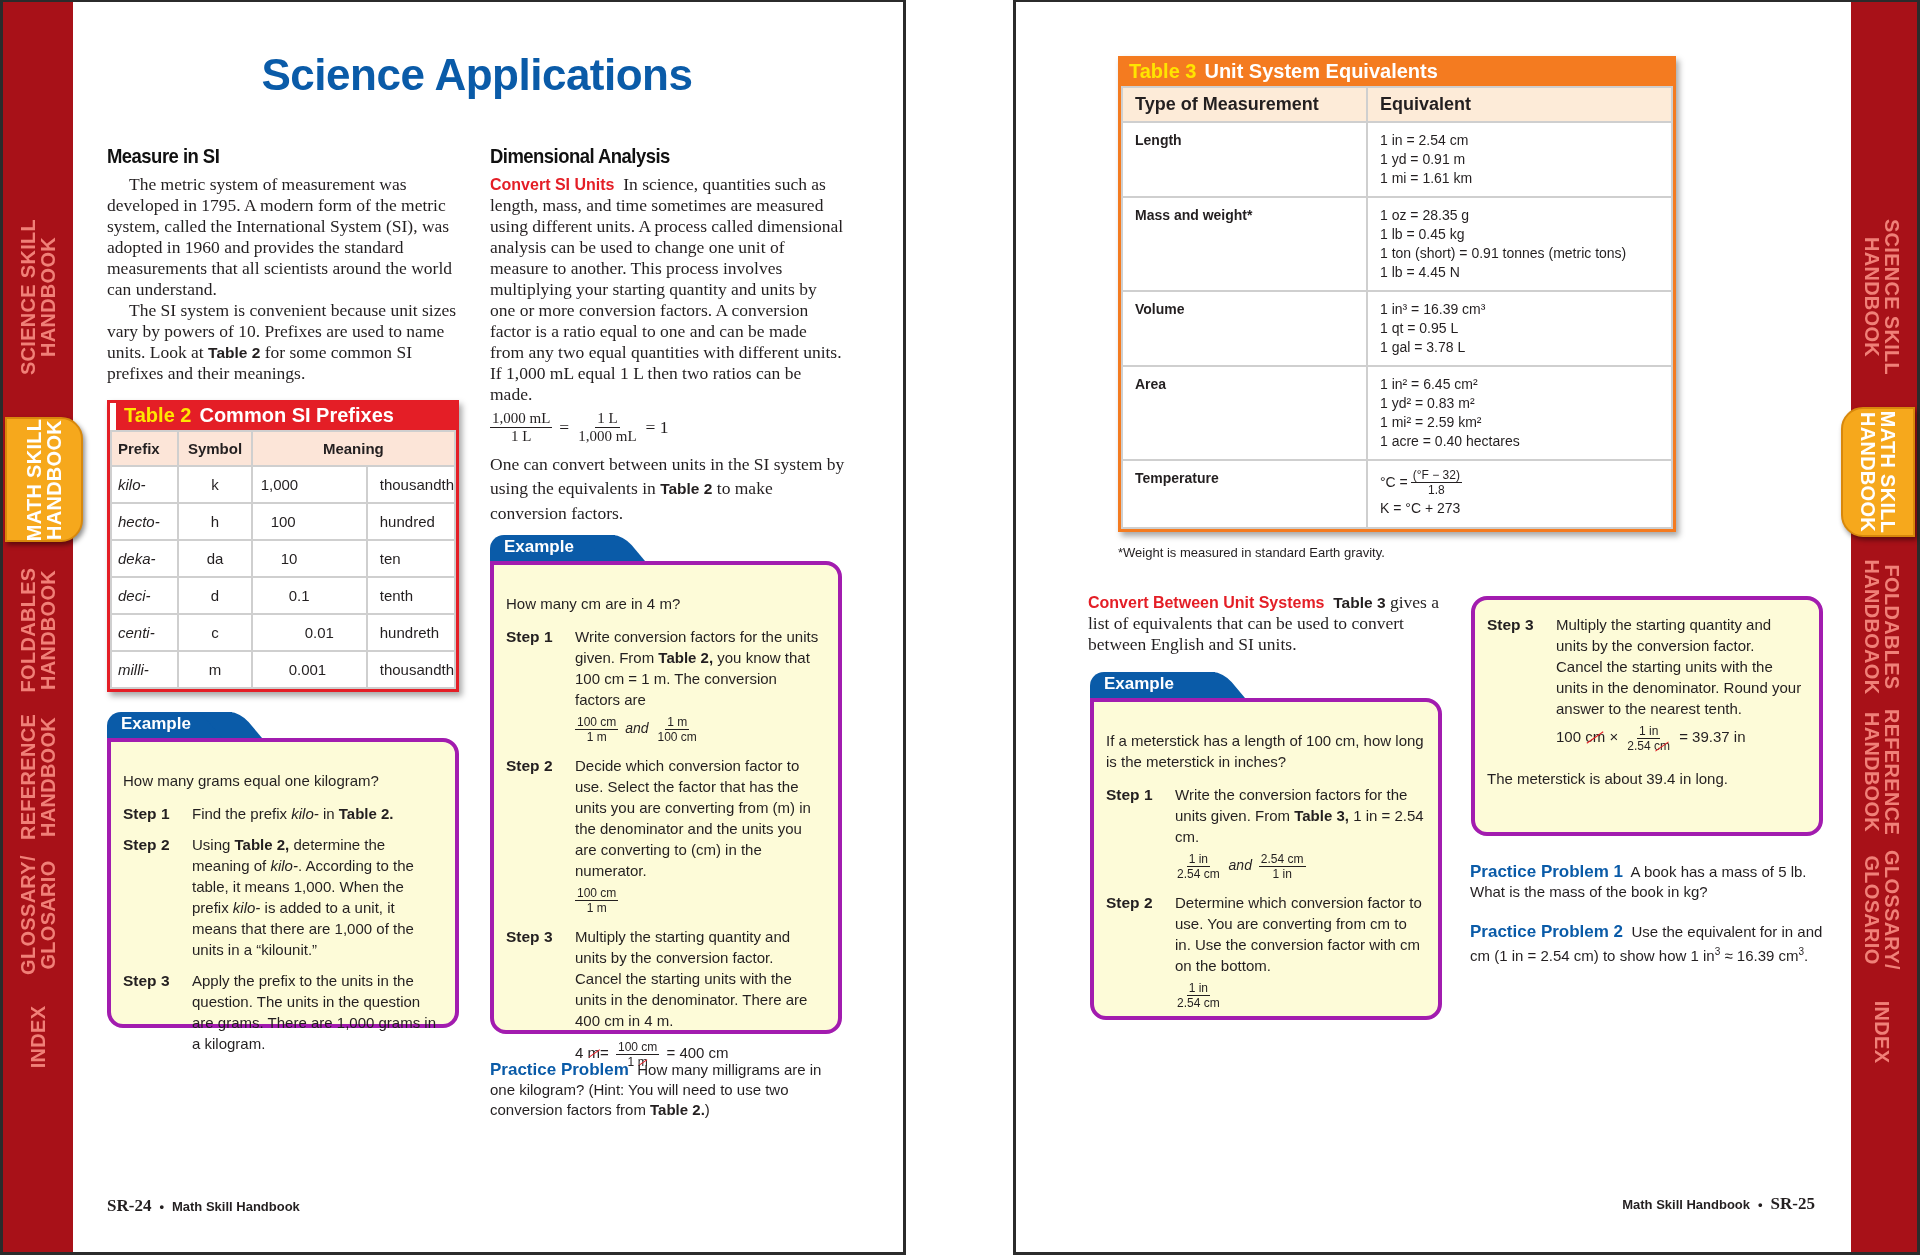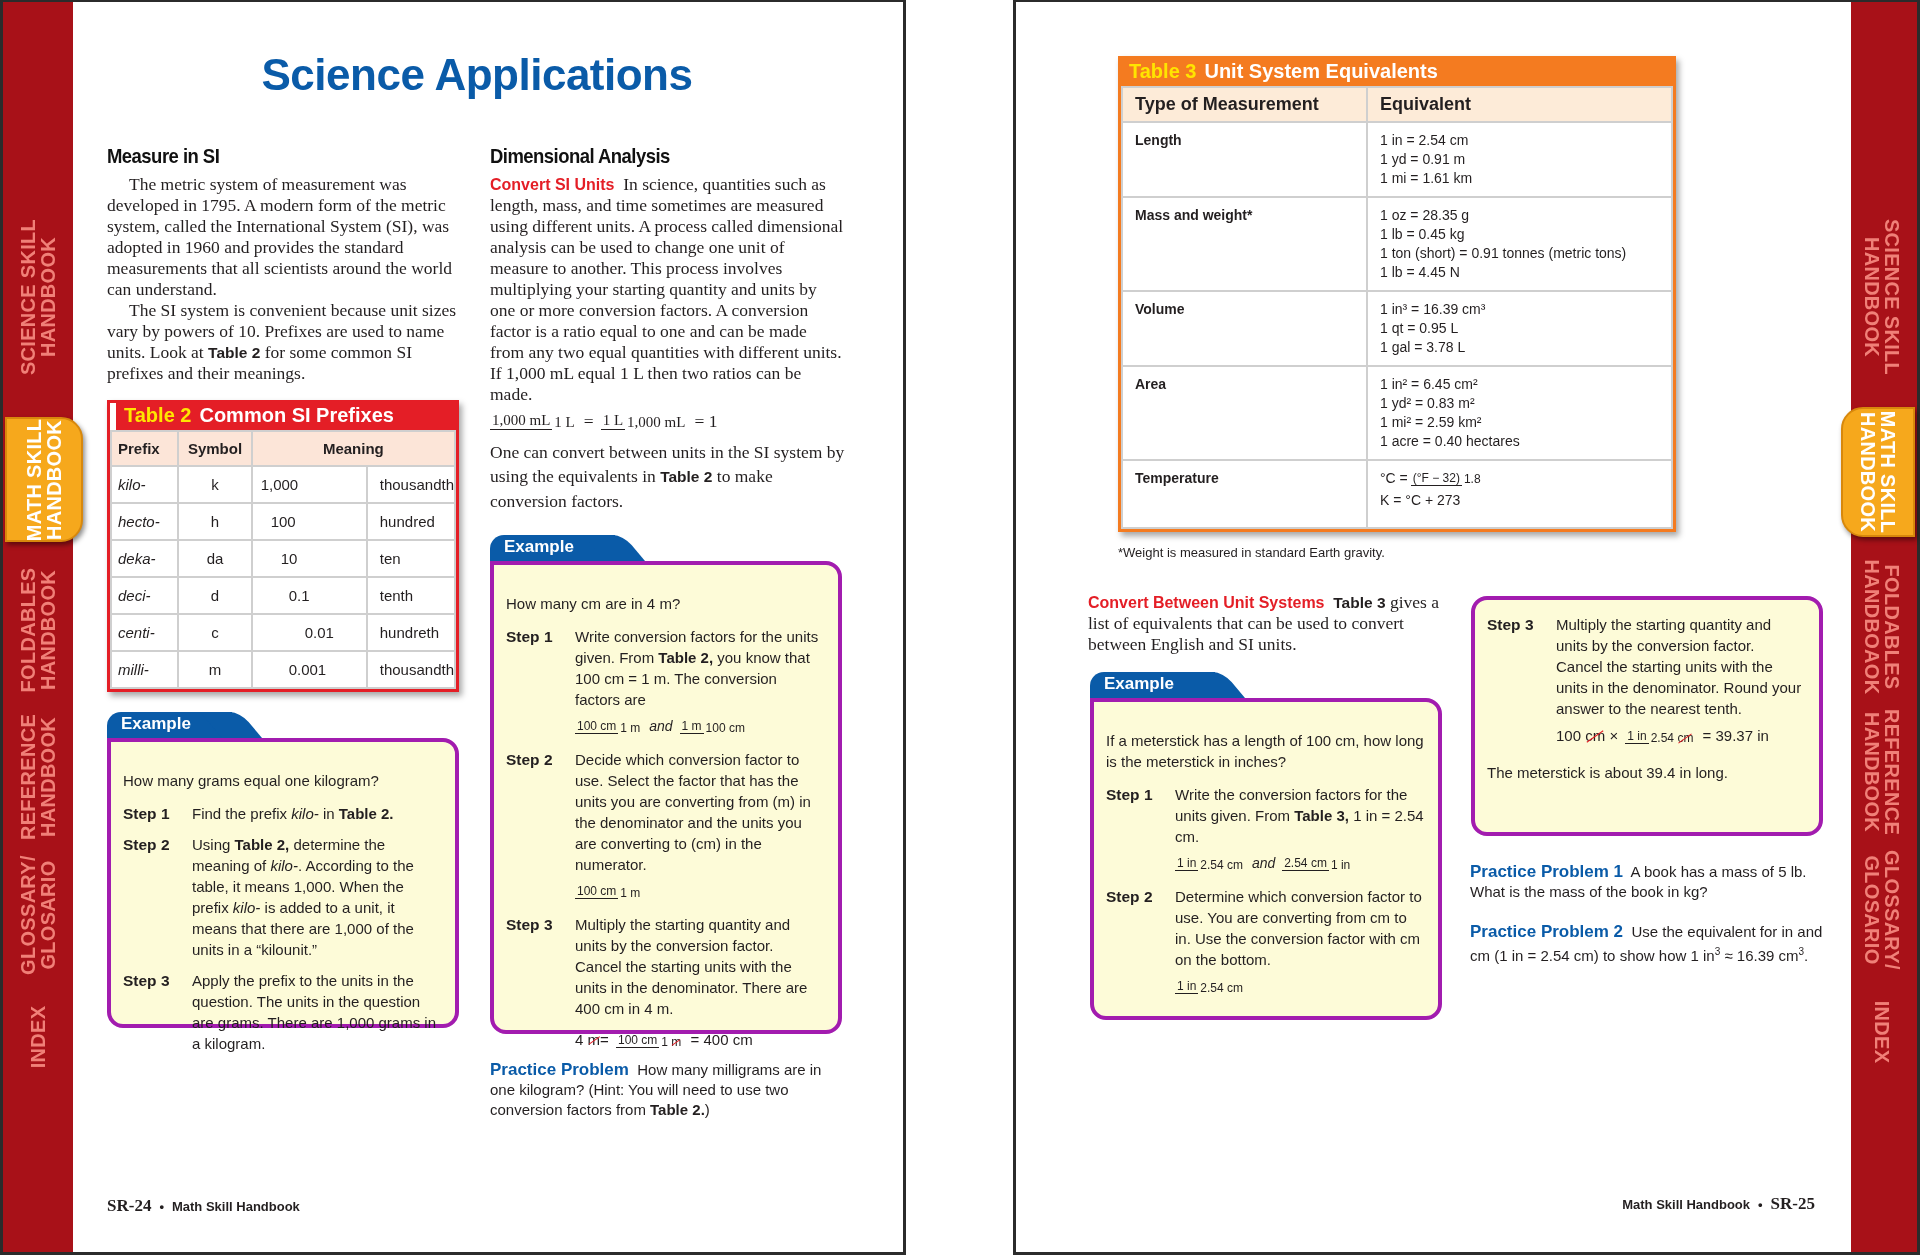--- a/index.html
+++ b/index.html
@@ -26,21 +26,21 @@
   .page-title { position: absolute; left: 74px; width: 800px; top: 48px; text-align: center; font-family: "Liberation Sans", sans-serif; font-weight: bold; font-size: 44px; color: #0a5ba8; letter-spacing: -0.5px; }
 
   .col { position: absolute; }
   .section-head { font-family: "Liberation Sans", sans-serif; font-weight: bold; font-size: 21px; color: #111; letter-spacing: -0.6px; transform: scaleX(0.88); transform-origin: left; white-space: nowrap; margin-bottom: 6px; }
   .serif { font-family: "Liberation Serif", serif; font-size: 17.5px; line-height: 21px; color: #231f20; }
   .serif p { text-indent: 22px; }
   .serif b { font-family: "Liberation Sans", sans-serif; font-size: 15.5px; }
   .lead-red { font-family: "Liberation Sans", sans-serif; font-weight: bold; color: #e41e26; font-size: 16px; }
   .lead-blue { font-family: "Liberation Sans", sans-serif; font-weight: bold; color: #0a5ba8; font-size: 17px; }
 
-  .frac { display: inline-flex; flex-direction: row; align-items: center; vertical-align: middle; line-height: 1; margin: 0 3px; }
+  .frac { display: inline-flex; flex-direction: column; align-items: center; vertical-align: middle; line-height: 1; margin: 0 3px; }
   .frac .num { border-bottom: 1px solid #231f20; padding: 0 2px 1px; }
   .frac .den { padding: 1px 2px 0; }
   .frac-serif { font-family: "Liberation Serif", serif; font-size: 15px; }
   .frac-sans { font-family: "Liberation Sans", sans-serif; font-size: 12px; }
 
   
   .t2 { position: absolute; left: 104px; top: 398px; width: 352px; border: 3px solid #e41e26; background: #fff; box-shadow: 3px 4px 6px rgba(0,0,0,0.35); }
   .t-title { font-family: "Liberation Sans", sans-serif; font-weight: bold; font-size: 20px; color: #fff; padding: 1px 8px 3px; }
   .t2 .t-title { background: #e41e26; margin-left: 6px; }
   .t-title .num { color: #ffe500; margin-right: 8px; }

